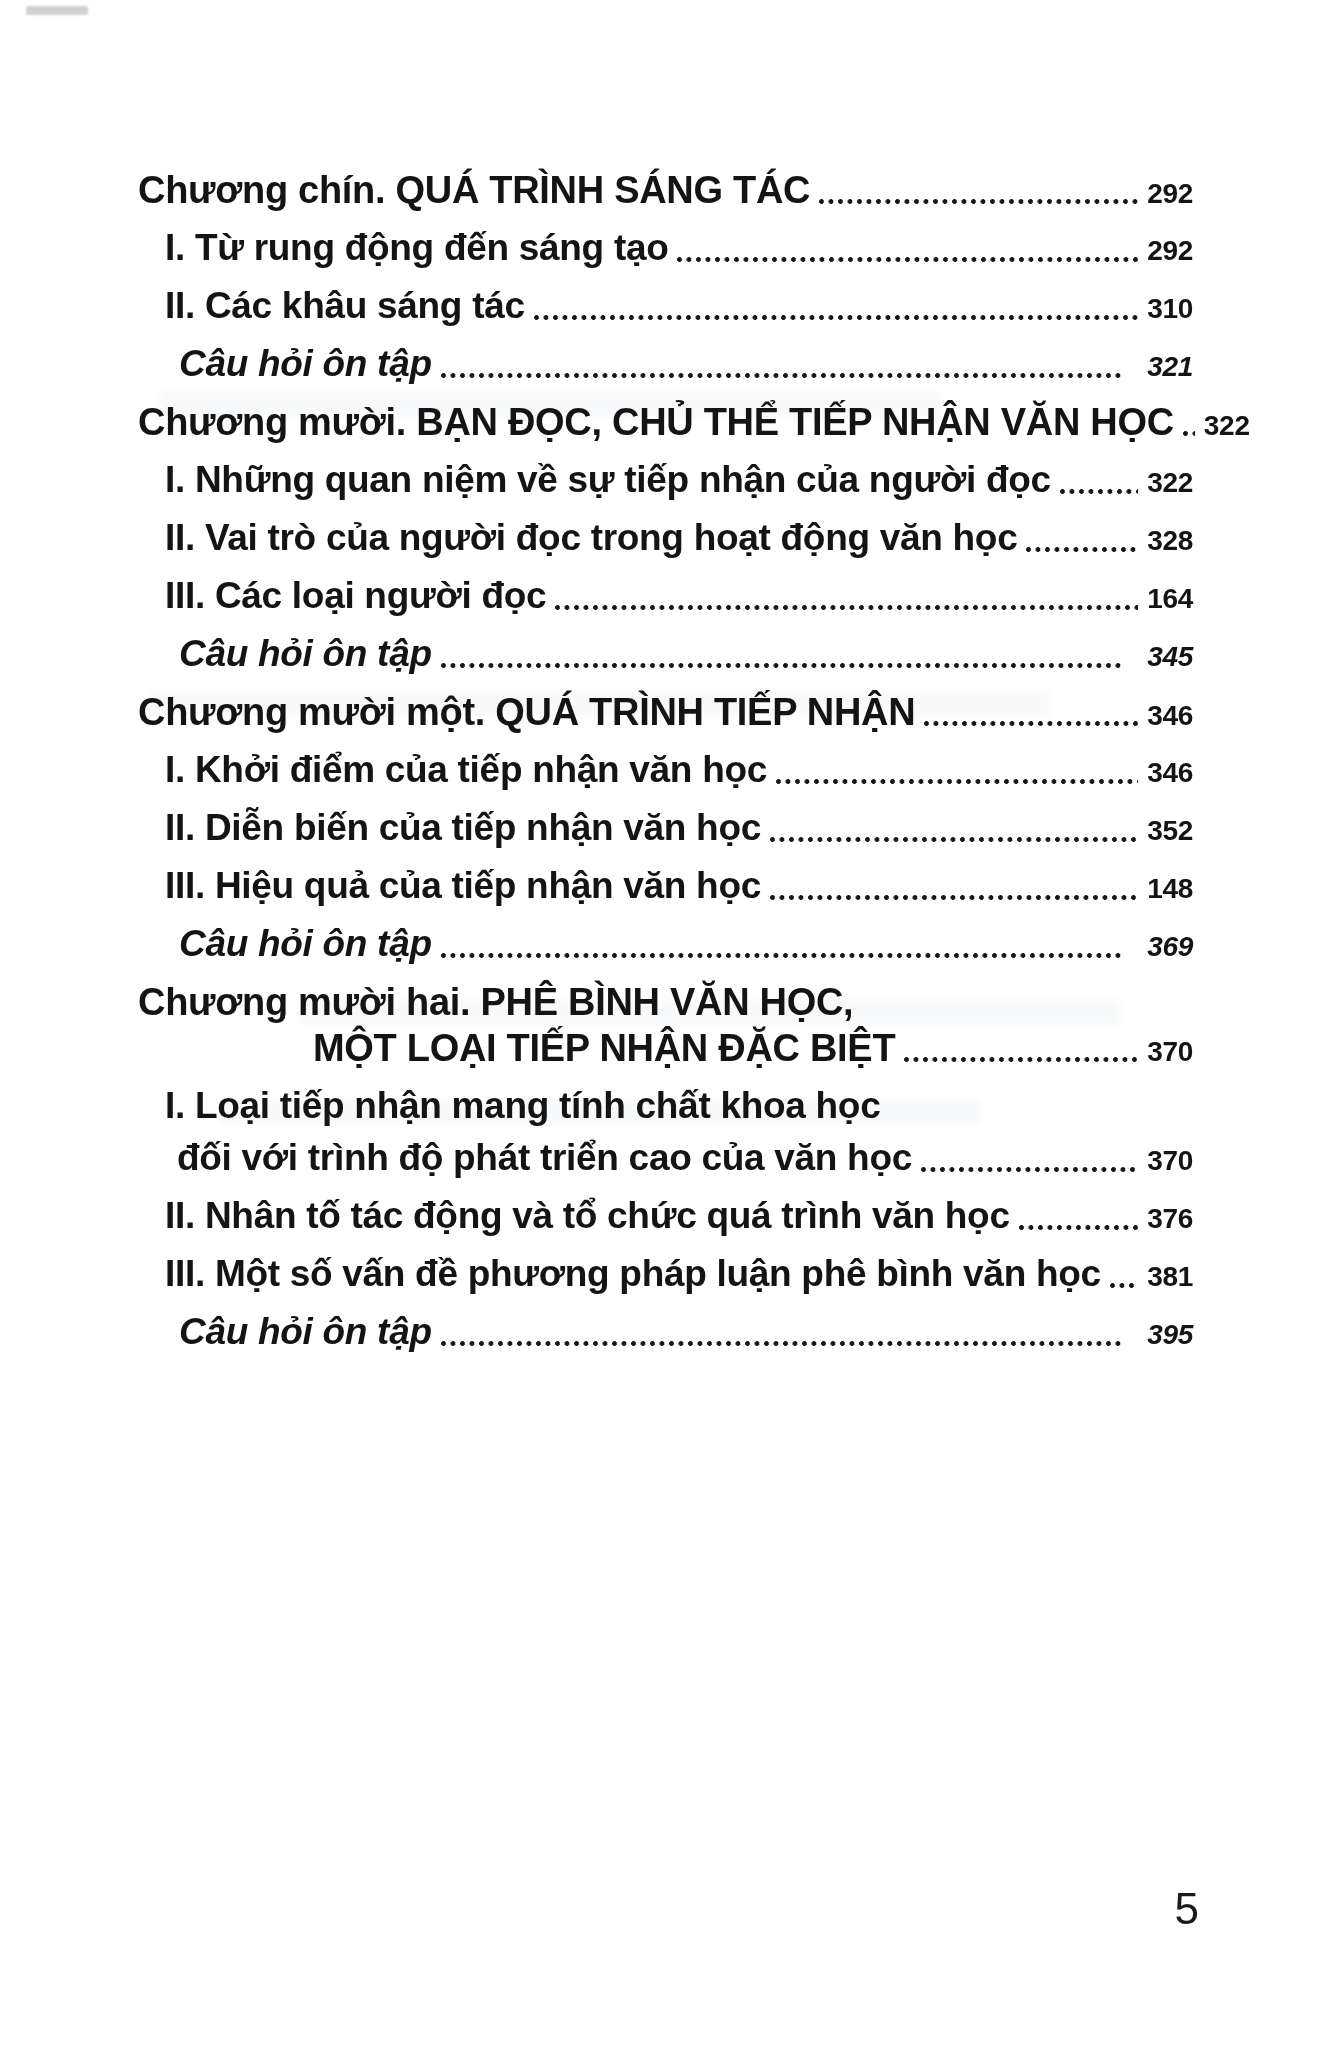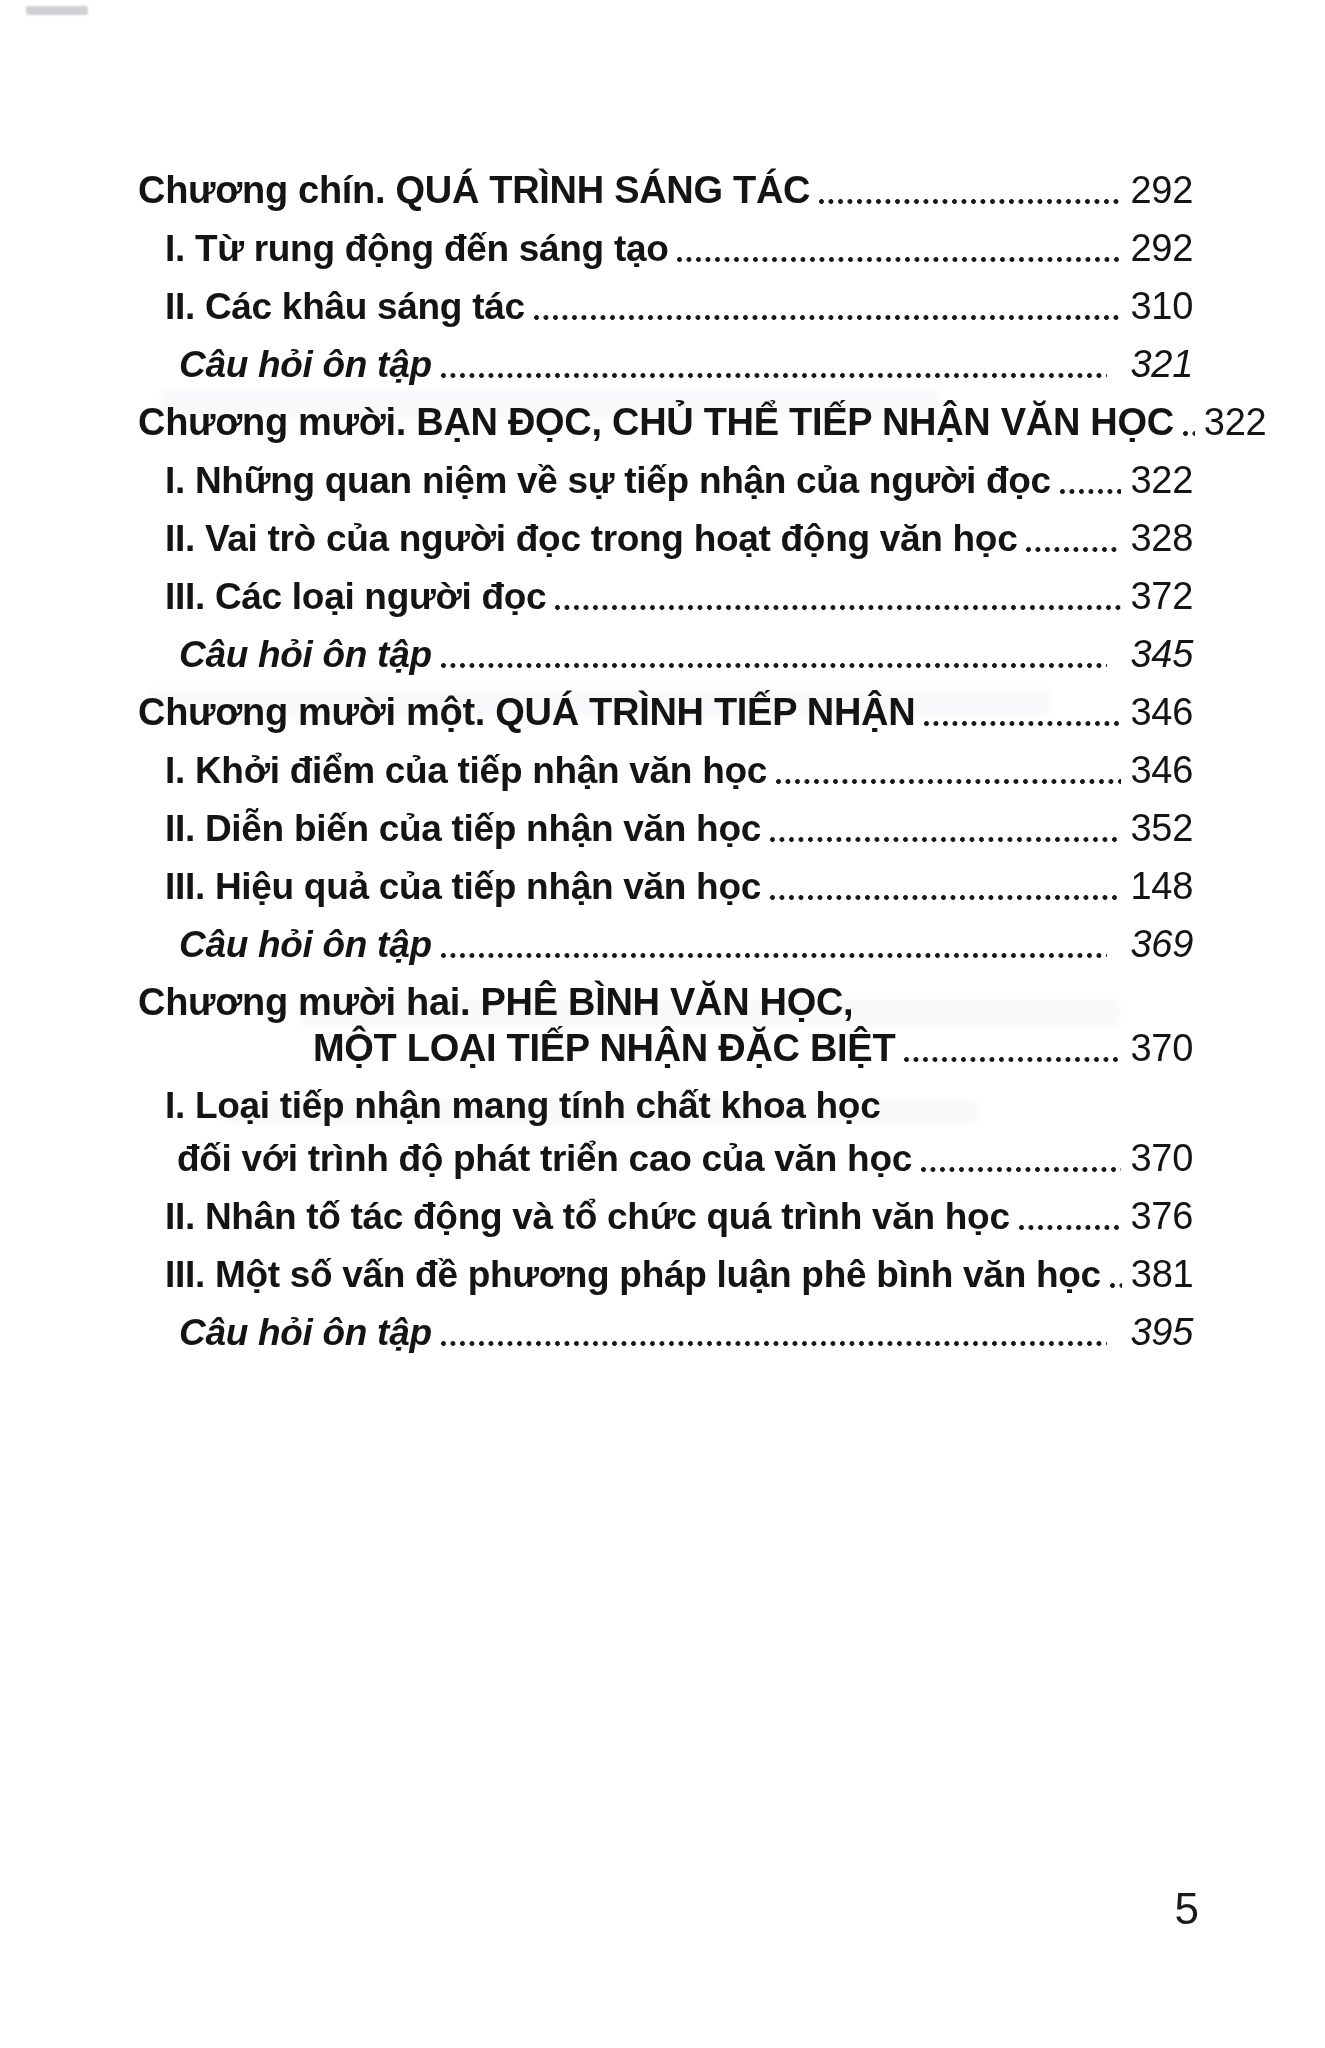--- a/index.html
+++ b/index.html
@@ -71,22 +71,22 @@
     height: 5px;
     align-self: flex-end;
     margin: 0 9px 15px 9px;
     background-image: radial-gradient(circle at 2.5px 2.5px, #161616 2.1px, rgba(0,0,0,0) 2.7px);
     background-size: 9.5px 5px;
     background-repeat: repeat-x;
     background-position: left bottom;
     min-width: 12px;
   }
   .pagenum {
-    font-weight: normal;
-    font-size: 38px;
+    font-weight: bold;
+    font-size: 28px;
     letter-spacing: -0.3px;
   }
 
   .folio {
     position: absolute;
     top: 1884px;
     right: 126px;
     font-size: 44px;
     font-weight: normal;
     color: #1a1a1a;
@@ -134,21 +134,21 @@
         <span class="pagenum">322</span>
       </div>
       <div class="row item">
         <span class="label">II. Vai trò của người đọc trong hoạt động văn học</span>
         <span class="leader"></span>
         <span class="pagenum">328</span>
       </div>
       <div class="row item">
         <span class="label">III. Các loại người đọc</span>
         <span class="leader"></span>
-        <span class="pagenum">372</span>
+        <span class="pagenum">164</span>
       </div>
       <div class="row review">
         <span class="label">Câu hỏi ôn tập</span>
         <span class="leader"></span>
         <span class="pagenum">345</span>
       </div>
       <div class="row chapter">
         <span class="label">Chương mười một. QUÁ TRÌNH TIẾP NHẬN</span>
         <span class="leader"></span>
         <span class="pagenum">346</span>

